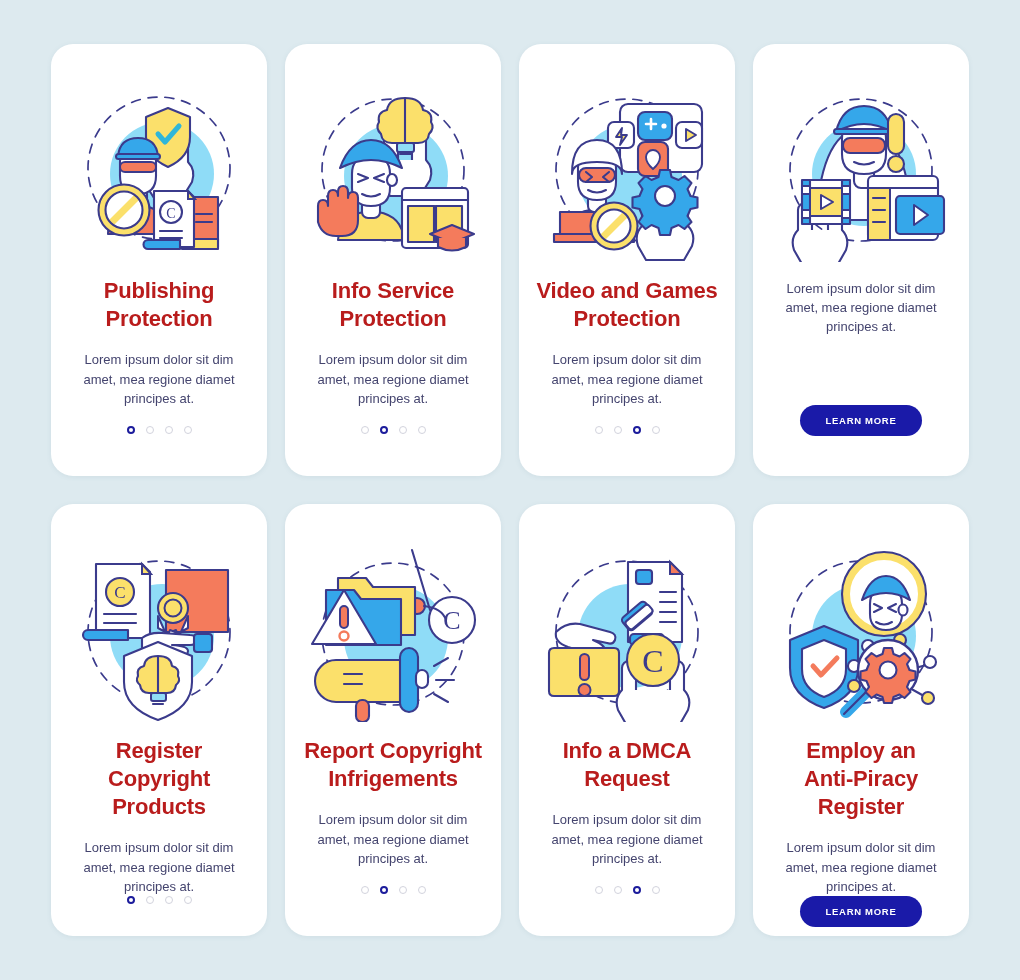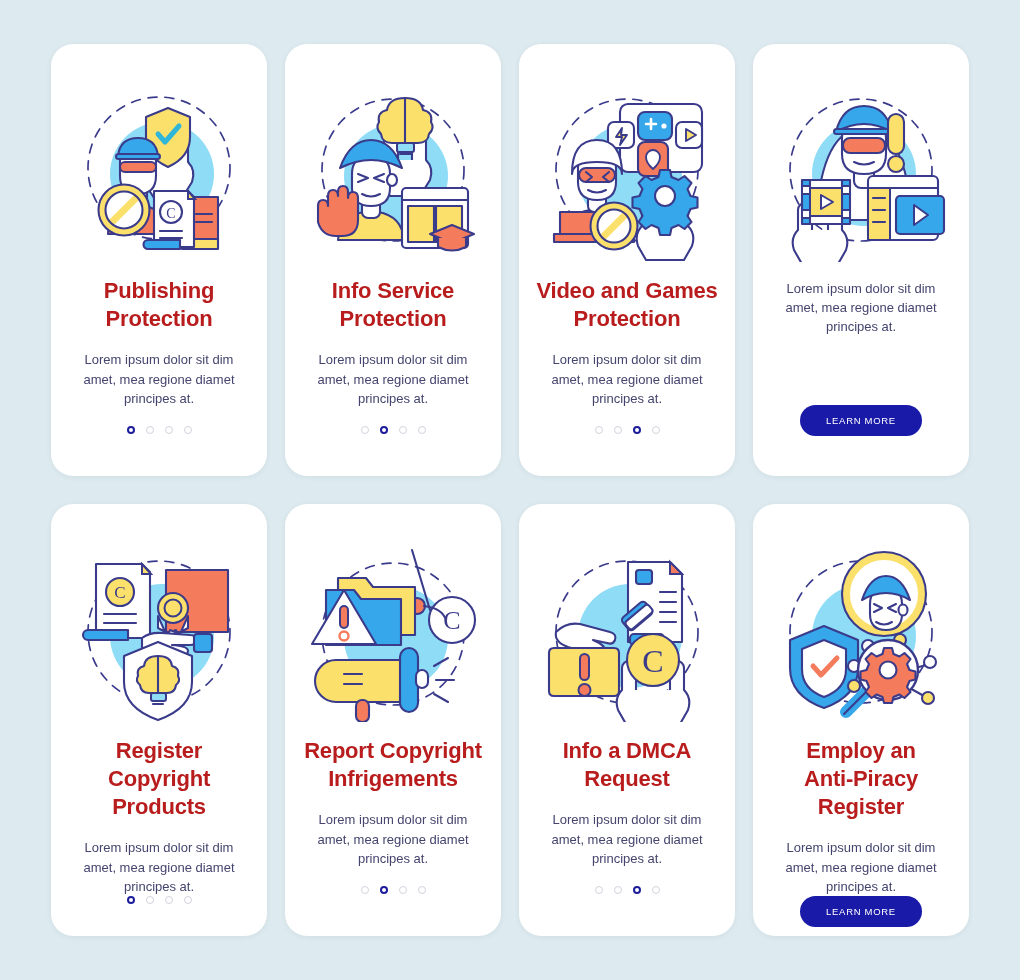--- a/index.html
+++ b/index.html
@@ -72,21 +72,21 @@
     border-width: 2.2px;
     background: #ffffff;
   }
   .learn-btn {
     margin-bottom: 18px;
     background: #1a1aa8;
     color: #ffffff;
     border: none;
     border-radius: 20px;
     font-size: 9.5px;
-    font-weight: normal;
+    font-weight: bold;
     letter-spacing: 0.7px;
     padding: 10px 26px;
     cursor: pointer;
     font-family: "Liberation Sans", sans-serif;
   }
   
   .st { fill: none; stroke: #3b3b8c; stroke-width: 2.1; stroke-linecap: round; stroke-linejoin: round; }
   .stw { fill: #ffffff; stroke: #3b3b8c; stroke-width: 2.1; stroke-linecap: round; stroke-linejoin: round; }
   .bgc { fill: #8fdcf7; }
   .dash { fill: none; stroke: #3b3b8c; stroke-width: 1.7; stroke-dasharray: 9 8; stroke-linecap: round; }

